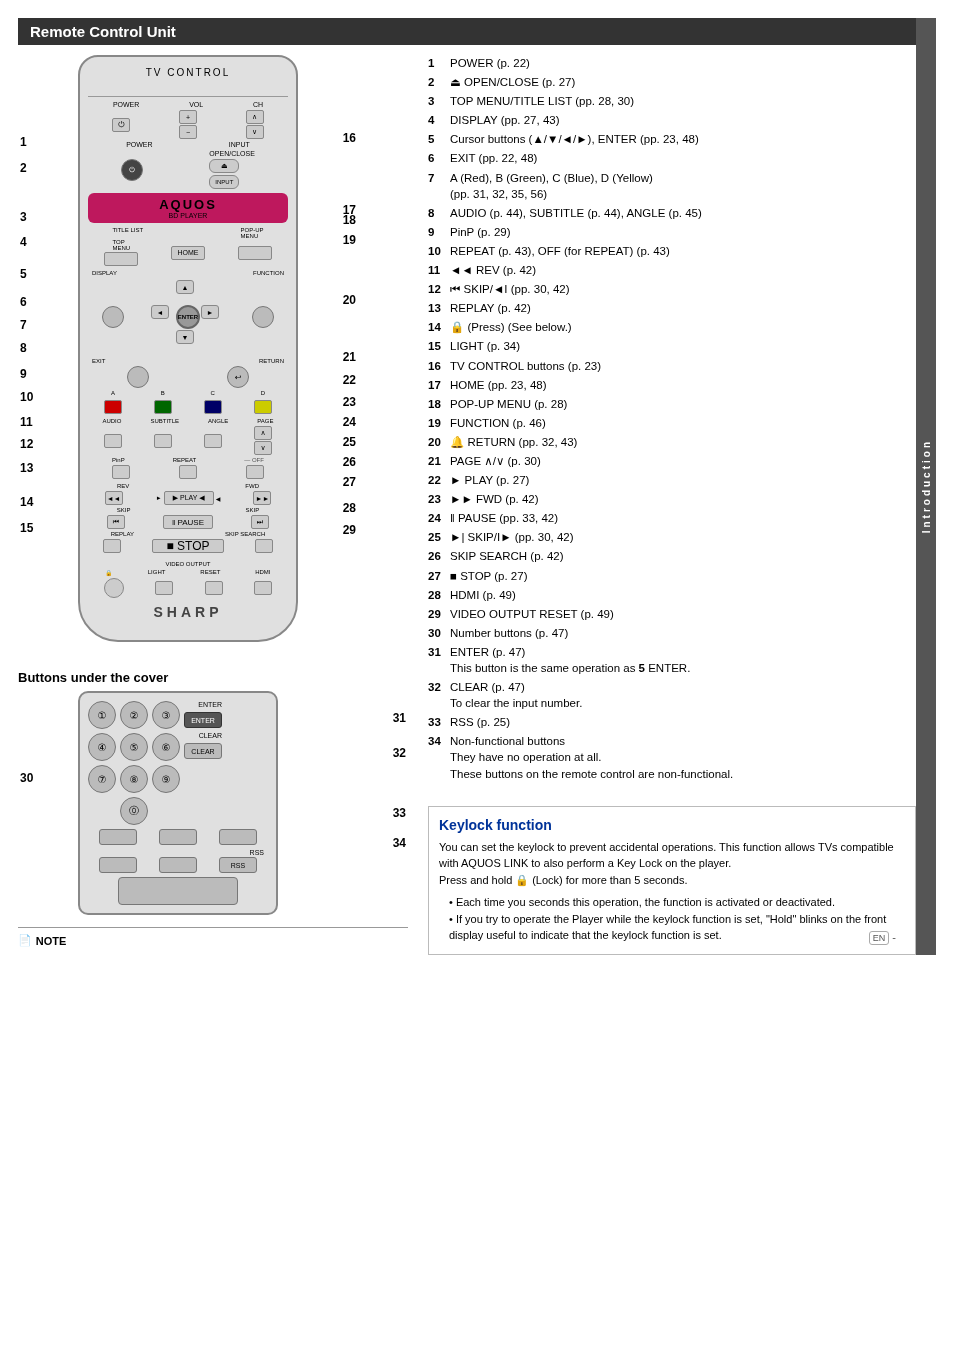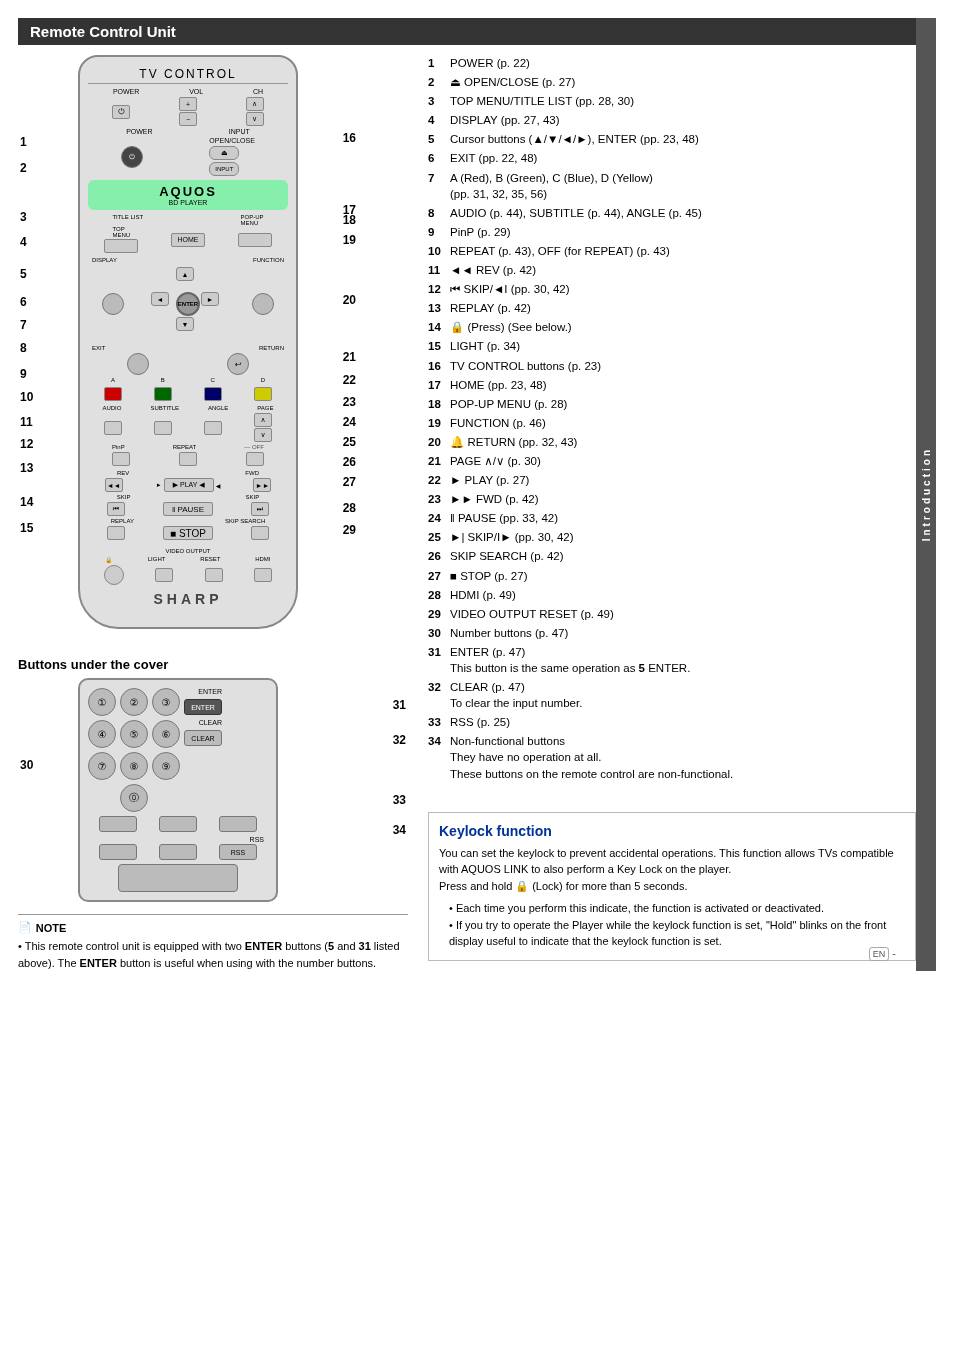--- a/index.html
+++ b/index.html
@@ -46,25 +46,25 @@
     .remote-body {
       width: 220px;
       margin: 0 auto;
       background: #e0e0e0;
       border-radius: 20px 20px 40px 40px;
       border: 2px solid #888;
       padding: 10px 8px 20px 8px;
       position: relative;
     }
     .tv-control-label {
-      font-size: 12px;
+      font-size: 10px;
       text-align: center;
       border-bottom: 1px solid #999;
       margin-bottom: 4px;
-      padding-bottom: 2px;
+      padding-bottom: 18px;
       letter-spacing: 2px;
     }
     .tv-row {
       display: flex;
       align-items: center;
       justify-content: space-around;
       font-size: 8px;
       margin-bottom: 2px;
     }
     .tv-labels {
@@ -89,21 +89,21 @@
       background: #ccc;
       border: 1px solid #888;
       border-radius: 6px;
       display: inline-flex;
       align-items: center;
       justify-content: center;
       font-size: 7px;
       cursor: pointer;
     }
     .aquos-section {
-      background: #86efac;
+      background: #be185d;
       border-radius: 6px;
       padding: 4px 6px;
       margin: 4px 0;
       text-align: center;
     }
     .aquos-text {
       font-size: 13px;
       font-weight: bold;
       letter-spacing: 2px;
     }
@@ -541,21 +541,21 @@
                   <div class="btn-small">⏭</div>
                 </div>
 
                 <div style="display:flex;justify-content:space-around;font-size:6px;">
                   <span>REPLAY</span>
                     <span></span>
                     <span>SKIP SEARCH</span>
                 </div>
                 <div style="display:flex;justify-content:space-around;align-items:center;margin:2px 0;">
                   <div class="btn-small"></div>
-                  <div class="btn-rect" style="width:50px;font-size:10px;">■ STOP</div>
+                  <div class="btn-rect" style="width:72px;font-size:12px;">■ STOP</div>
                   <div class="btn-small"></div>
                 </div>
 
                 <div style="margin-top:8px;">
                   <div style="font-size:6px;text-align:center;margin-bottom:2px;">VIDEO OUTPUT</div>
                   <div style="display:flex;justify-content:space-around;font-size:6px;">
                     <span>🔒</span>
                       <span>LIGHT</span>
                       <span>RESET</span>
                       <span>HDMI</span>
@@ -629,23 +629,20 @@
                 </div>
               </div>
             </div>
           </div>
 
           <div class="note-section">
             <div class="note-title">
               <span>📄</span>
               <span>NOTE</span>
             </div>
-            <p style="font-size:11px;line-height:1.5;">
-              • This remote control unit is equipped with two <strong>ENTER</strong> buttons (<strong>5</strong> and <strong>31</strong> listed above). The <strong>ENTER</strong> button is useful when using with the number buttons.
-            </p>
           </div>
         </div>
 
         <div class="right-col">
           <ul class="item-list">
             <li>
                 <span class="item-num bold">1</span>
                 <span class="item-text">POWER (p. 22)</span>
               </li>
             <li>
@@ -775,28 +772,28 @@
             <li>
                 <span class="item-num bold">33</span>
                 <span class="item-text">RSS (p. 25)</span>
               </li>
             <li style="align-items:flex-start;">
                 <span class="item-num bold">34</span>
                 <span class="item-text">Non-functional buttons<br>They have no operation at all.<br>These buttons on the remote control are non-functional.</span>
               </li>
           </ul>
 
-          <div class="keylock-section" style="margin-top:30px;">
+          <div class="keylock-section" style="margin-top:24px;">
             <div class="keylock-title">Keylock function</div>
             <div class="keylock-text">
               You can set the keylock to prevent accidental operations. This function allows TVs compatible with AQUOS LINK to also perform a Key Lock on the player.<br>
               Press and hold 🔒 (Lock) for more than 5 seconds.
             </div>
             <div class="keylock-bullets">
-              <p>• Each time you perform this indicate, the function is activated or deactivated.</p>
+              <p>• Each time you seconds this operation, the function is activated or deactivated.</p>
               <p>• If you try to operate the Player while the keylock function is set, "Hold" blinks on the front display useful to indicate that the keylock function is set.</p>
             </div>
           </div>
         </div>
       </div>
 
       <div style="position:absolute; bottom:10px; right:40px; font-size:11px; color:#555;">
         <span class="en-badge">EN</span> -
       </div>
     </div>

